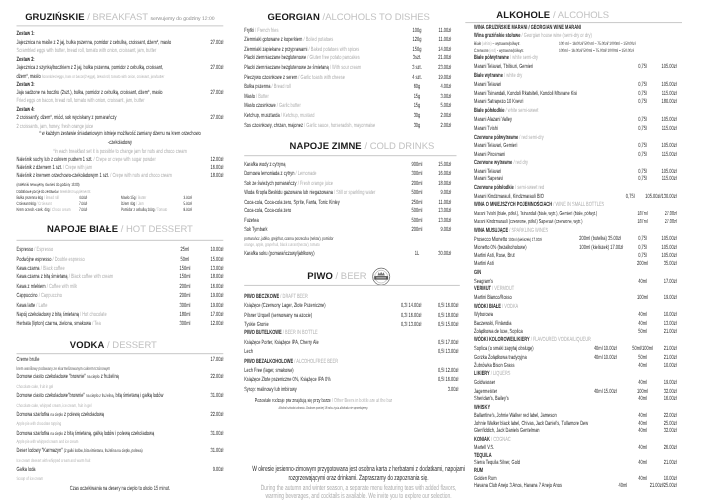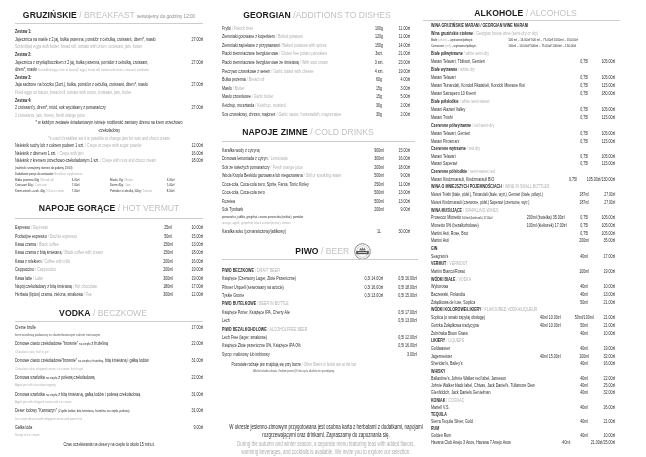--- a/index.html
+++ b/index.html
@@ -64,56 +64,56 @@
 <body>
 
 <div class="hdr" style="left:15px;width:188px;top:9.5px">
   <b>GRUZIŃSKIE</b>
   <span class="hen">/ BREAKFAST</span>
   <span class="hnote">serwujemy do godziny 12:00</span>
 </div>
 <div class="rule" style="left:15px;top:23px;width:188px"></div>
 
 <div class="hdr" style="left:15px;width:188px;top:202.5px">
-  <b>NAPOJE GORĄCE</b>
-  <span class="hen">/ HOT VERMUT</span>
+  <b>NAPOJE BIAŁE</b>
+  <span class="hen">/ HOT DESSERT</span>
 </div>
 <div class="rule" style="left:15px;top:218px;width:188px"></div>
 
 <div class="hdr" style="left:9px;width:188px;top:307.5px">
   <b>VODKA</b>
-  <span class="hen">/ BECZKOWE</span>
+  <span class="hen">/ DESSERT</span>
 </div>
 <div class="rule" style="left:15px;top:321px;width:188px"></div>
 
 <div class="hdr" style="left:222px;width:190px;top:9.5px">
   <b>GEORGIAN</b>
-  <span class="hen">/ADDITIONS TO DISHES</span>
+  <span class="hen">/ALCOHOLS TO DISHES</span>
 </div>
 
-<div class="hdr" style="left:210px;width:196px;top:126.5px">
+<div class="hdr" style="left:231px;width:196px;top:126.5px">
   <b>NAPOJE ZIMNE</b>
   <span class="hen">/ COLD DRINKS</span>
 </div>
 <div class="rule" style="left:222px;top:141px;width:193px"></div>
 
-<div class="hdr" style="left:238px;width:190px;top:242.5px">
+<div class="hdr" style="left:222px;width:190px;top:242.5px">
   <b>PIWO</b>
   <span class="hen">/ BEER</span>
   <svg width="17" height="17" viewBox="0 0 17 17">
     <circle cx="8.5" cy="8.5" r="7.8" fill="#fff" stroke="#6b6b6b" stroke-width="0.8"></circle>
     <circle cx="8.5" cy="8.5" r="5.8" fill="none" stroke="#9a9a9a" stroke-width="0.5"></circle>
     <path d="M5.2 7.4 L6.2 4.6 L7.4 6.2 L8.5 4 L9.6 6.2 L10.8 4.6 L11.8 7.4 Z" fill="#777"></path>
     <rect x="2.2" y="8" width="12.6" height="3.2" fill="#555"></rect>
     <rect x="4" y="9.2" width="9" height="0.8" fill="#ddd"></rect>
   </svg>
 </div>
 <div class="rule" style="left:222px;top:258.5px;width:196px"></div>
 
-<div class="hdr" style="left:431px;width:189px;top:7.5px">
+<div class="hdr" style="left:408px;width:189px;top:7.5px">
   <b>ALKOHOLE</b>
   <span class="hen">/ ALCOHOLS</span>
 </div>
 <div class="rule" style="left:423px;top:19.5px;width:197px"></div>
 
 <div class="col" id="L" style="left:15px;width:285px">
 
   <div class="sec" style="top:28.2px">
 
       <div class="set">

